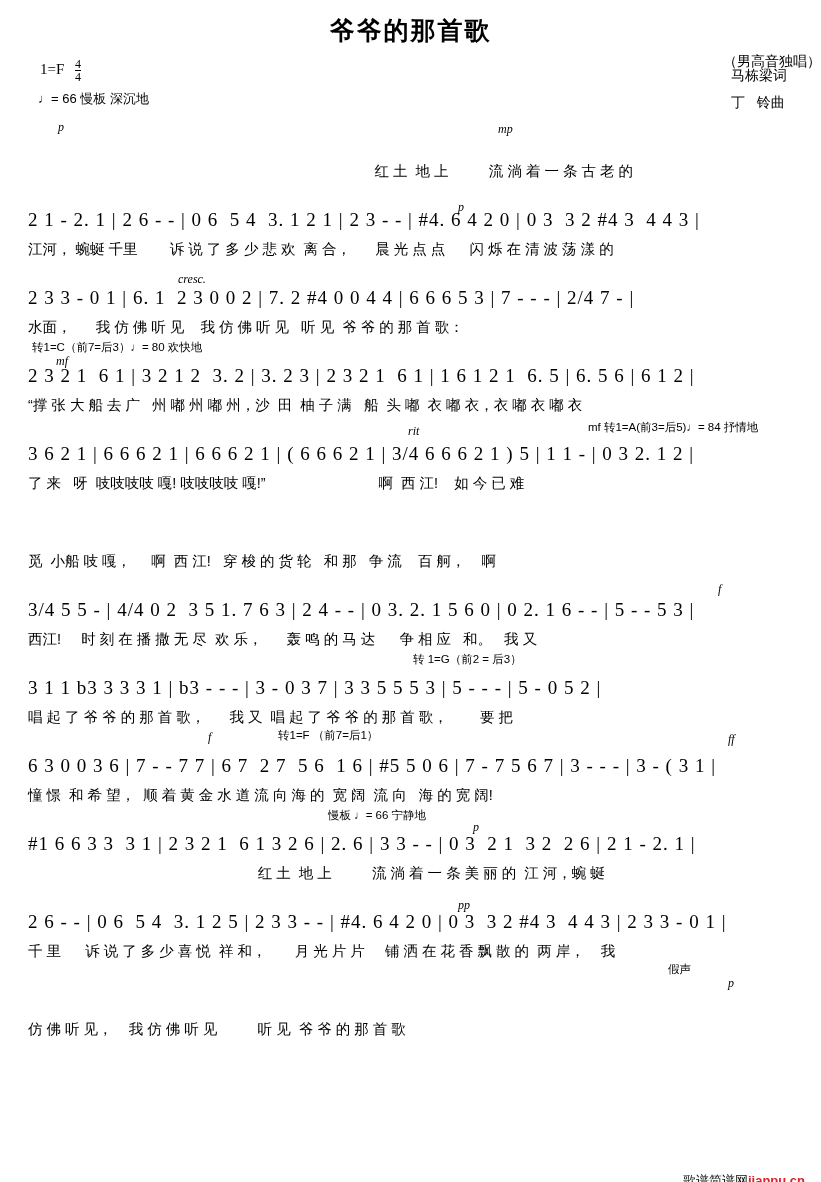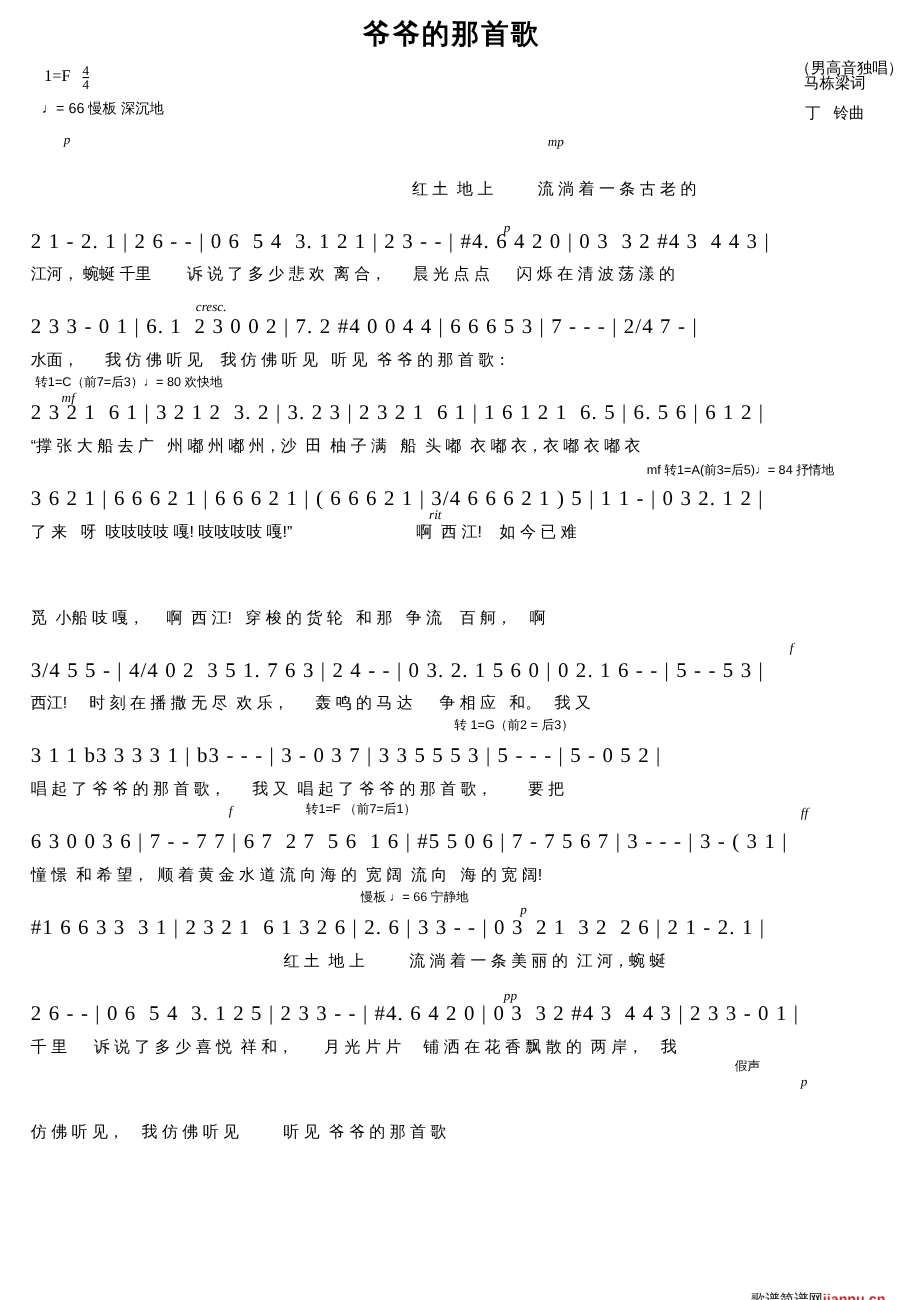--- a/index.html
+++ b/index.html
@@ -58,21 +58,21 @@
     top: 76px;
     font-size: 13px;
     font-family: "Liberation Sans", sans-serif;
   }
   .credits {
     position: absolute;
     right: 34px;
     top: 48px;
     font-size: 14px;
     font-family: "Liberation Sans", sans-serif;
-    text-align: center;
+    text-align: left;
     line-height: 1.9;
   }
   .credits div { white-space: pre; }
 
   
   .system {
     position: relative;
     margin: 0 28px;
     height: 78px;
   }
@@ -177,21 +177,21 @@
         <div class="notes">2 3 2 1  6 1 | 3 2 1 2  3. 2 | 3. 2 3 | 2 3 2 1  6 1 | 1 6 1 2 1  6. 5 | 6. 5 6 | 6 1 2 |</div>
         <div class="lyric">“撑 张 大 船 去 广   州 嘟 州 嘟 州，沙  田  柚 子 满   船  头 嘟  衣 嘟 衣，衣 嘟 衣 嘟 衣</div>
         <div class="mark plain" style="left: 4px; top: -12px;">转1=C（前7=后3）♩= 80 欢快地</div>
         <div class="mark" style="left: 28px; top: 2px; text-align: right;">mf</div>
         <div class="beam2" style="left: 0px; top: 36px; width: 0px;"></div>
       </div>
       <div class="system">
         <div class="beam" style="left: 0px; top: 8px; width: 765px; opacity: 0;"></div>
         <div class="notes">3 6 2 1 | 6 6 6 2 1 | 6 6 6 2 1 | ( 6 6 6 2 1 | 3/4 6 6 6 2 1 ) 5 | 1 1 - | 0 3 2. 1 2 |</div>
         <div class="lyric">了 来   呀  吱吱吱吱 嘎! 吱吱吱吱 嘎!”                            啊  西 江!    如 今 已 难</div>
-        <div class="mark" style="left: 362px; top: -6px; margin-top: 37px;">rit</div>
+        <div class="mark" style="left: 380px; top: -6px;">rit</div>
         <div class="mark plain" style="left: 560px; top: -10px;">mf 转1=A(前3=后5)♩= 84 抒情地</div>
         <div class="beam2" style="left: 0px; top: 36px; width: 0px;"></div>
       </div>
       <div class="system">
         <div class="beam" style="left: 0px; top: 8px; width: 765px; opacity: 0;"></div>
         <div class="lyric">觅  小船 吱 嘎，     啊  西 江!   穿 梭 的 货 轮   和 那   争 流    百 舸，    啊</div>
         <div class="beam2" style="left: 0px; top: 36px; width: 0px;"></div>
       </div>
       <div class="system">
         <div class="beam" style="left: 0px; top: 8px; width: 765px; opacity: 0;"></div>

